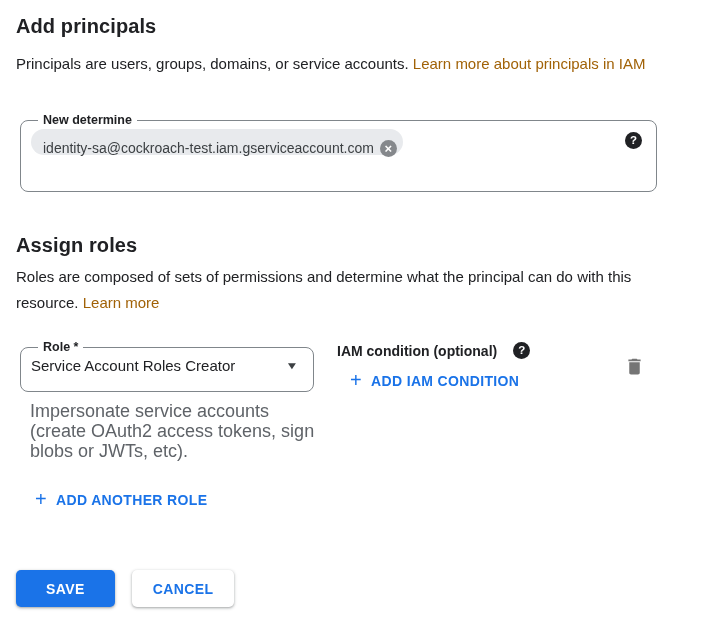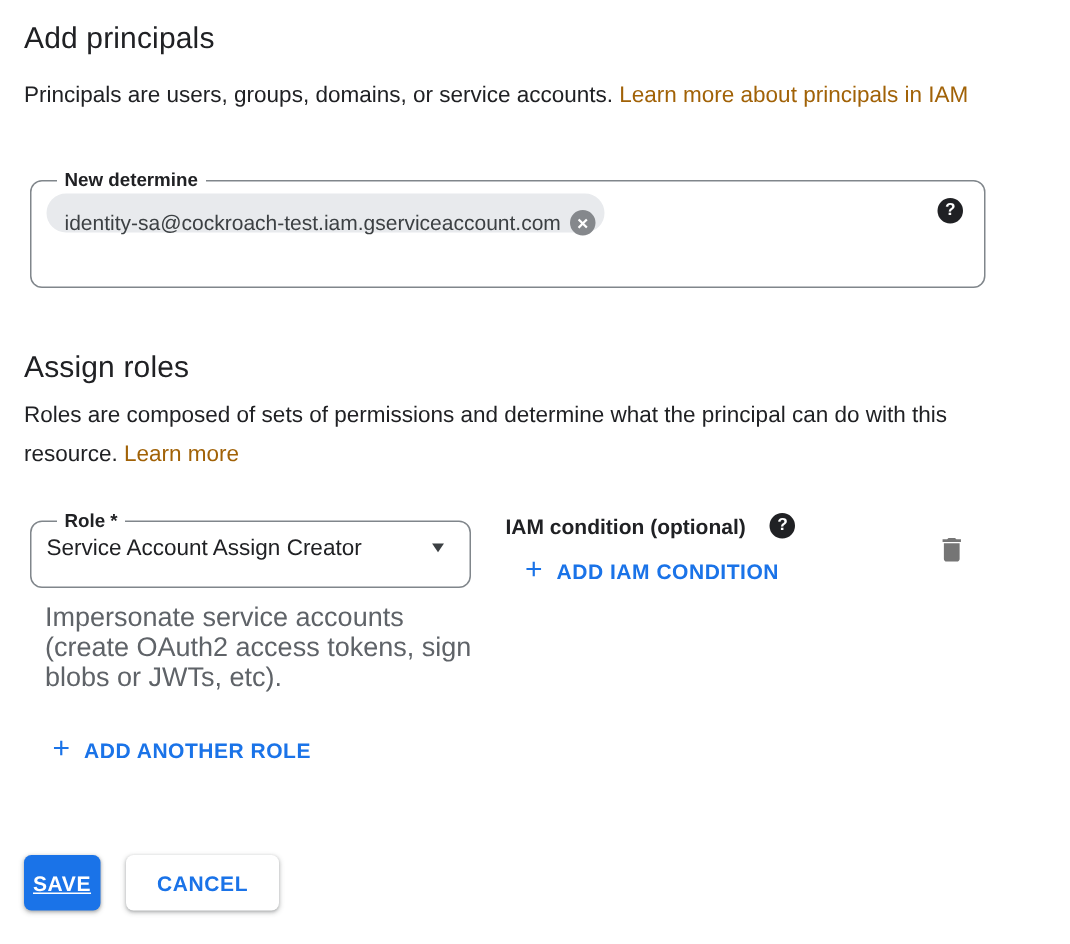--- a/index.html
+++ b/index.html
@@ -12,21 +12,21 @@
     position: relative;
     overflow: hidden;
   }
   .page { position: absolute; inset: 0; background: #fff; }
 
   
   .h1 {
     position: absolute;
     left: 16px;
     font-size: 20px;
-    font-weight: normal;
+    font-weight: bold;
     color: #202124;
     letter-spacing: 0.1px;
   }
   #title { top: 15px; }
   #assign-title { top: 234px; }
 
   
   .para {
     position: absolute;
     left: 16px;
@@ -180,23 +180,22 @@
     font-family: "Liberation Sans", sans-serif;
     font-size: 14px;
     font-weight: bold;
     letter-spacing: 0.4px;
     cursor: pointer;
     border: none;
   }
   #save-btn {
     background: #1a73e8;
     color: #fff;
-    padding: 0 6px;
+    padding: 0 30px;
     box-shadow: 0 1px 2px rgba(60,64,67,.3), 0 1px 3px 1px rgba(60,64,67,.15);
-    text-decoration: underline;
   }
   #cancel-btn {
     background: #fff;
     color: #1a73e8;
     padding: 0 21px;
     margin-left: 17px;
     box-shadow: 0 1px 2px rgba(60,64,67,.3), 0 1px 3px 1px rgba(60,64,67,.15);
   }
 </style>
 </head>
@@ -221,21 +220,21 @@
 
   <h1 class="h1" id="assign-title">Assign roles</h1>
 
   <p class="para" id="roles-desc"><span>Roles are composed of sets of permissions and determine what the principal can do with this resource. </span><a class="link">Learn more</a></p>
 
   <div id="role-row">
 
     <fieldset id="role-field">
       <legend>Role *</legend>
       <div class="select-row">
-        <span class="select-value">Service Account Assign Creator</span>
+        <span class="select-value">Service Account Roles Creator</span>
         <span class="dropdown-arrow">▼</span>
       </div>
     </fieldset>
 
     <div id="role-helper">Impersonate service accounts (create OAuth2 access tokens, sign blobs or JWTs, etc).</div>
 
     <div id="iam-block">
       <div class="iam-label-row">
         <span id="iam-label">IAM condition (optional)</span>
         <span class="help-badge">?</span>

